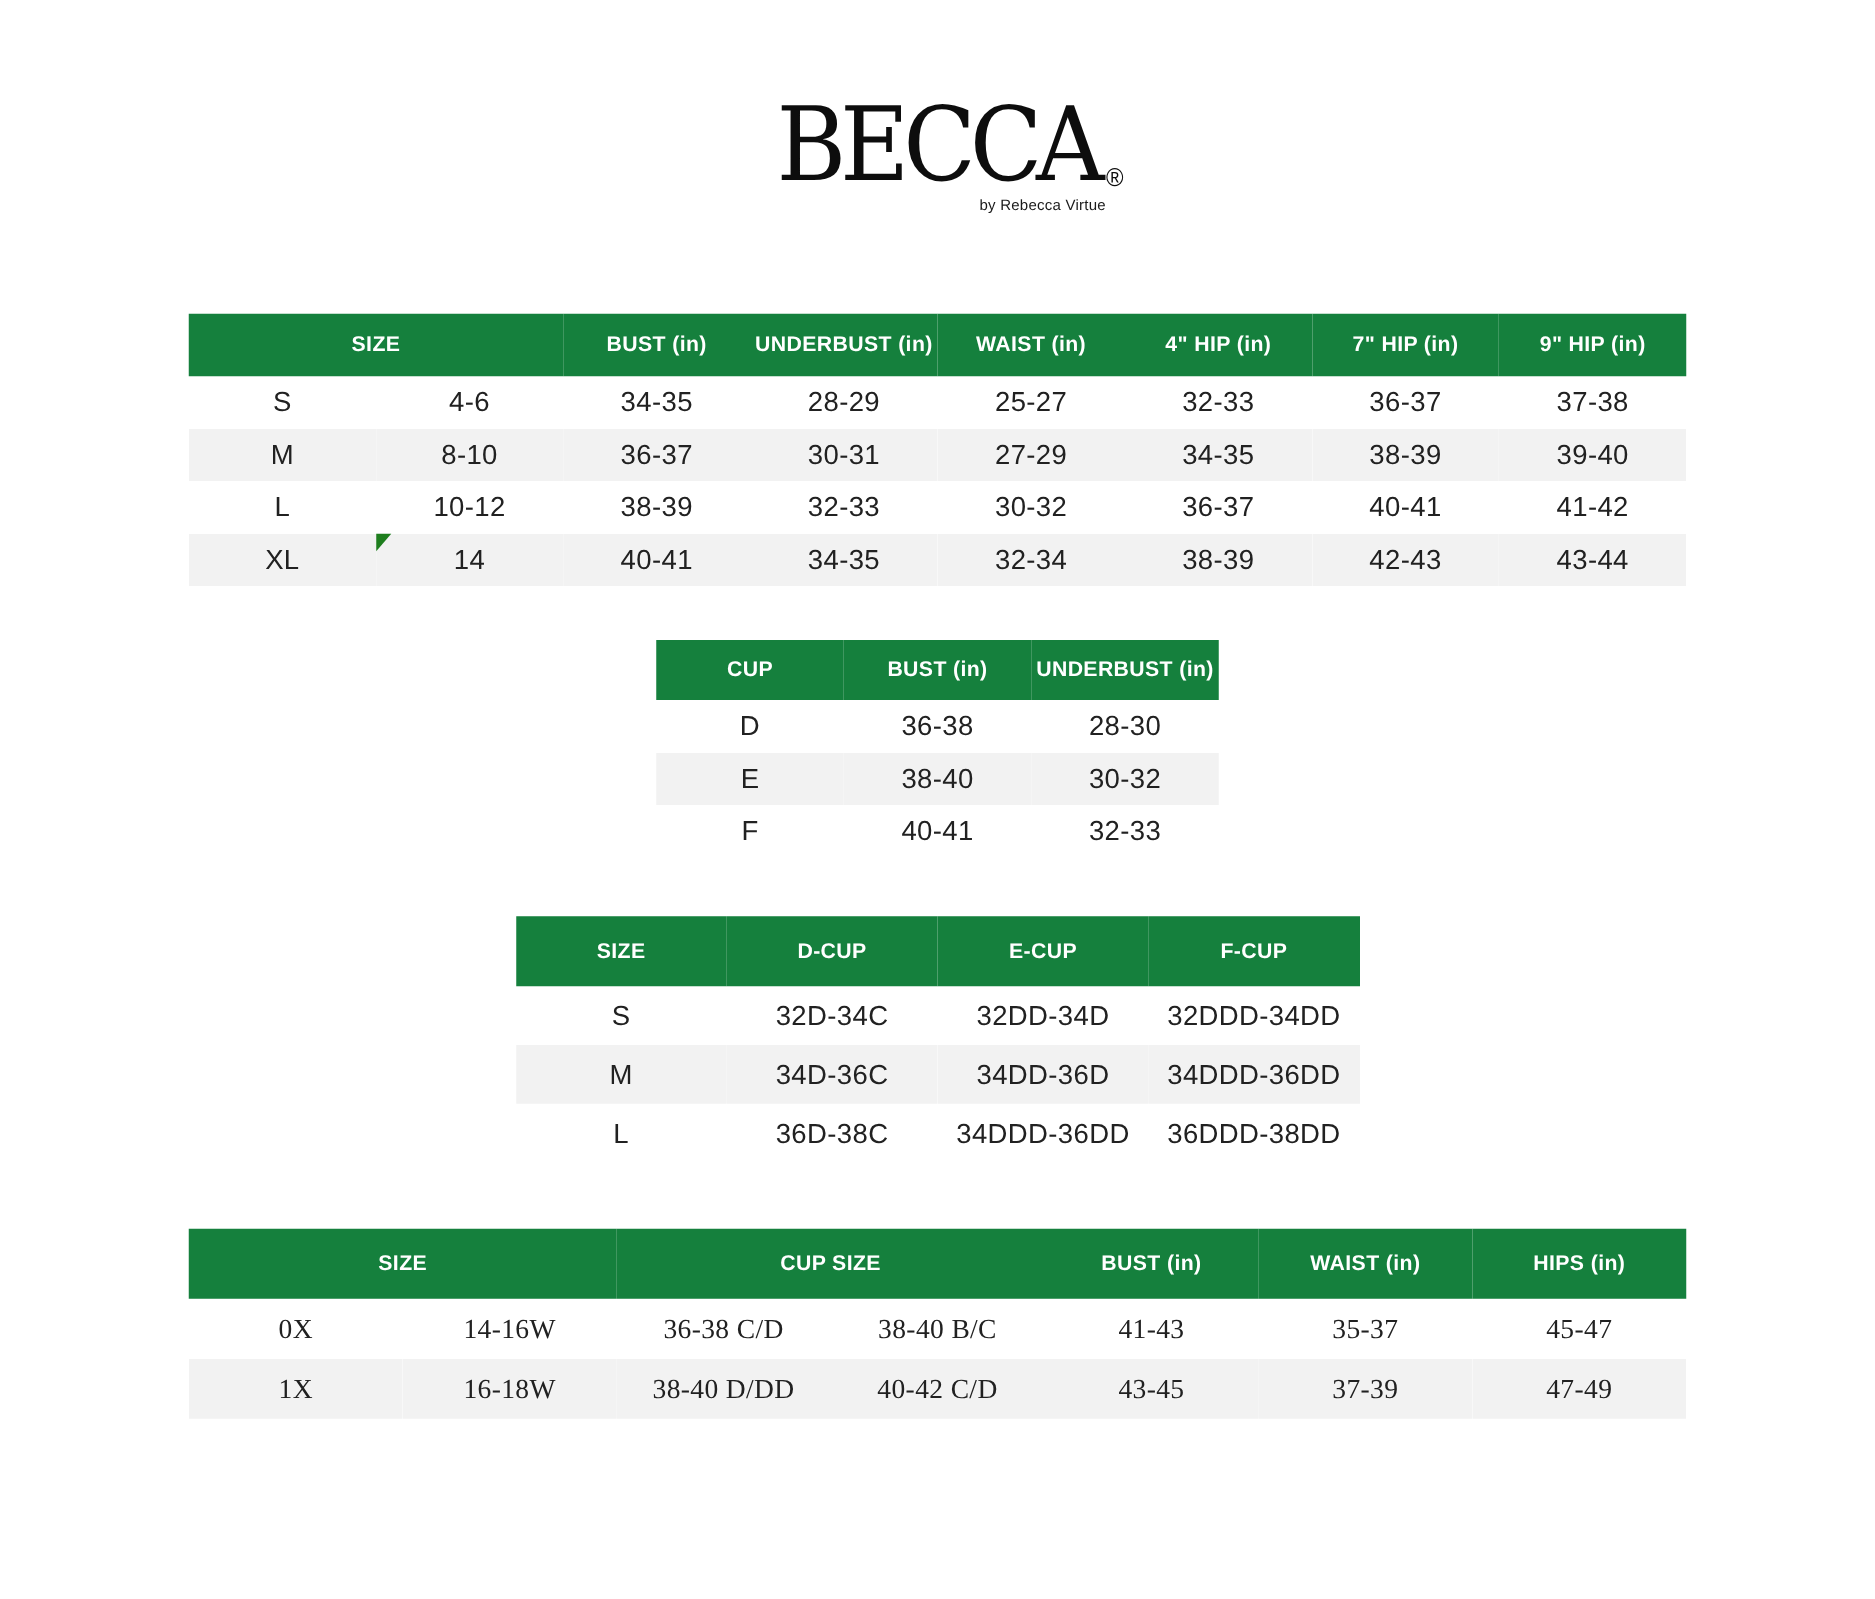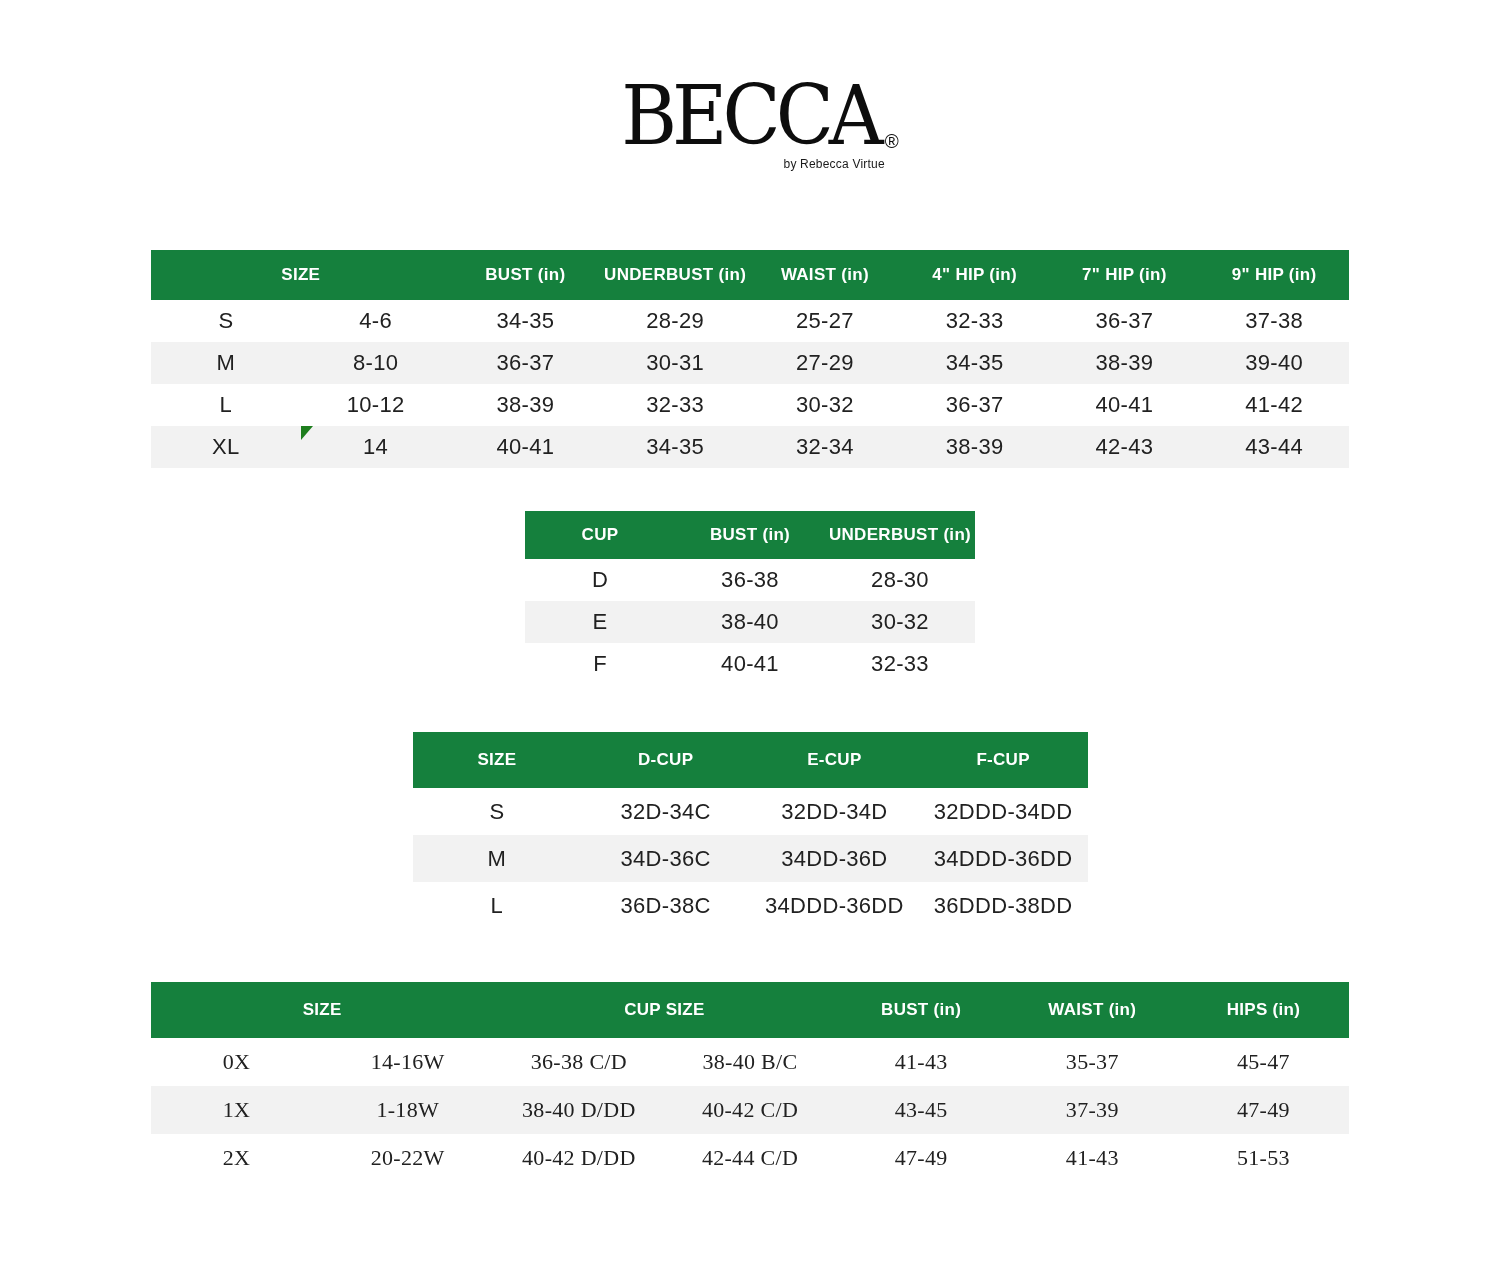--- a/index.html
+++ b/index.html
@@ -287,31 +287,22 @@
           <td>0X</td>
           <td>14-16W</td>
           <td>36-38 C/D</td>
           <td>38-40 B/C</td>
           <td>41-43</td>
           <td>35-37</td>
           <td>45-47</td>
         </tr>
         <tr>
           <td>1X</td>
-          <td>1-18W</td>
+          <td>16-18W</td>
           <td>38-40 D/DD</td>
           <td>40-42 C/D</td>
           <td>43-45</td>
           <td>37-39</td>
           <td>47-49</td>
         </tr>
-        <tr>
-          <td>2X</td>
-          <td>20-22W</td>
-          <td>40-42 D/DD</td>
-          <td>42-44 C/D</td>
-          <td>47-49</td>
-          <td>41-43</td>
-          <td>51-53</td>
-        </tr>
       </tbody>
     </table>
 </div>
 
 </body></html>

